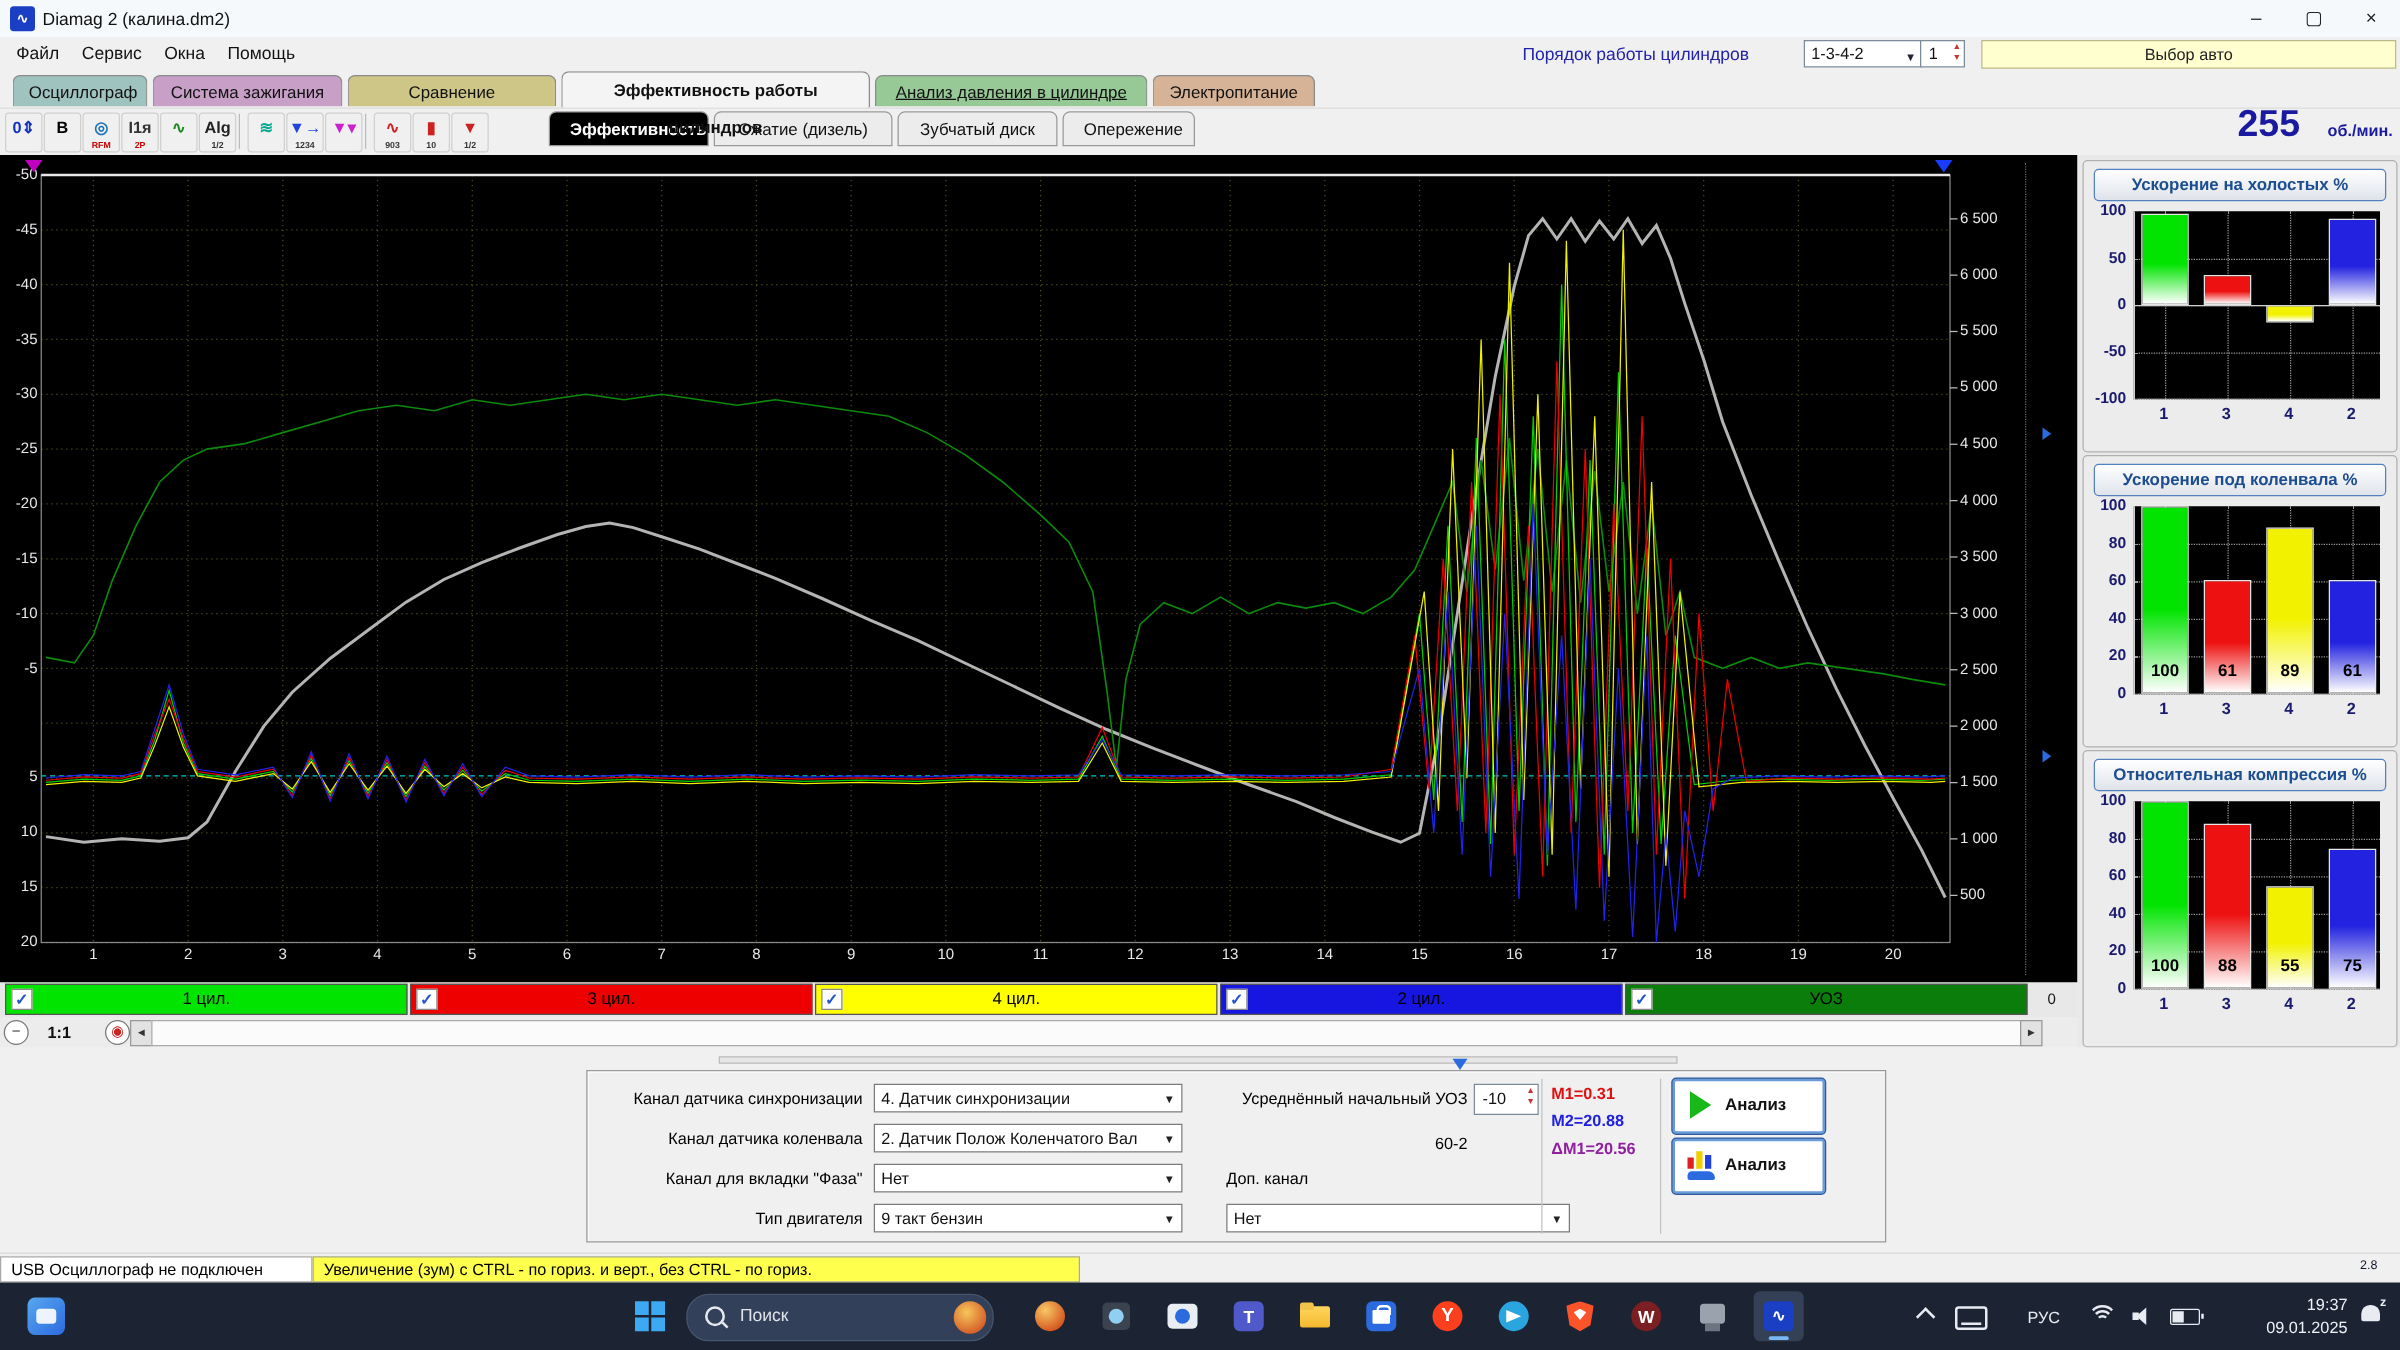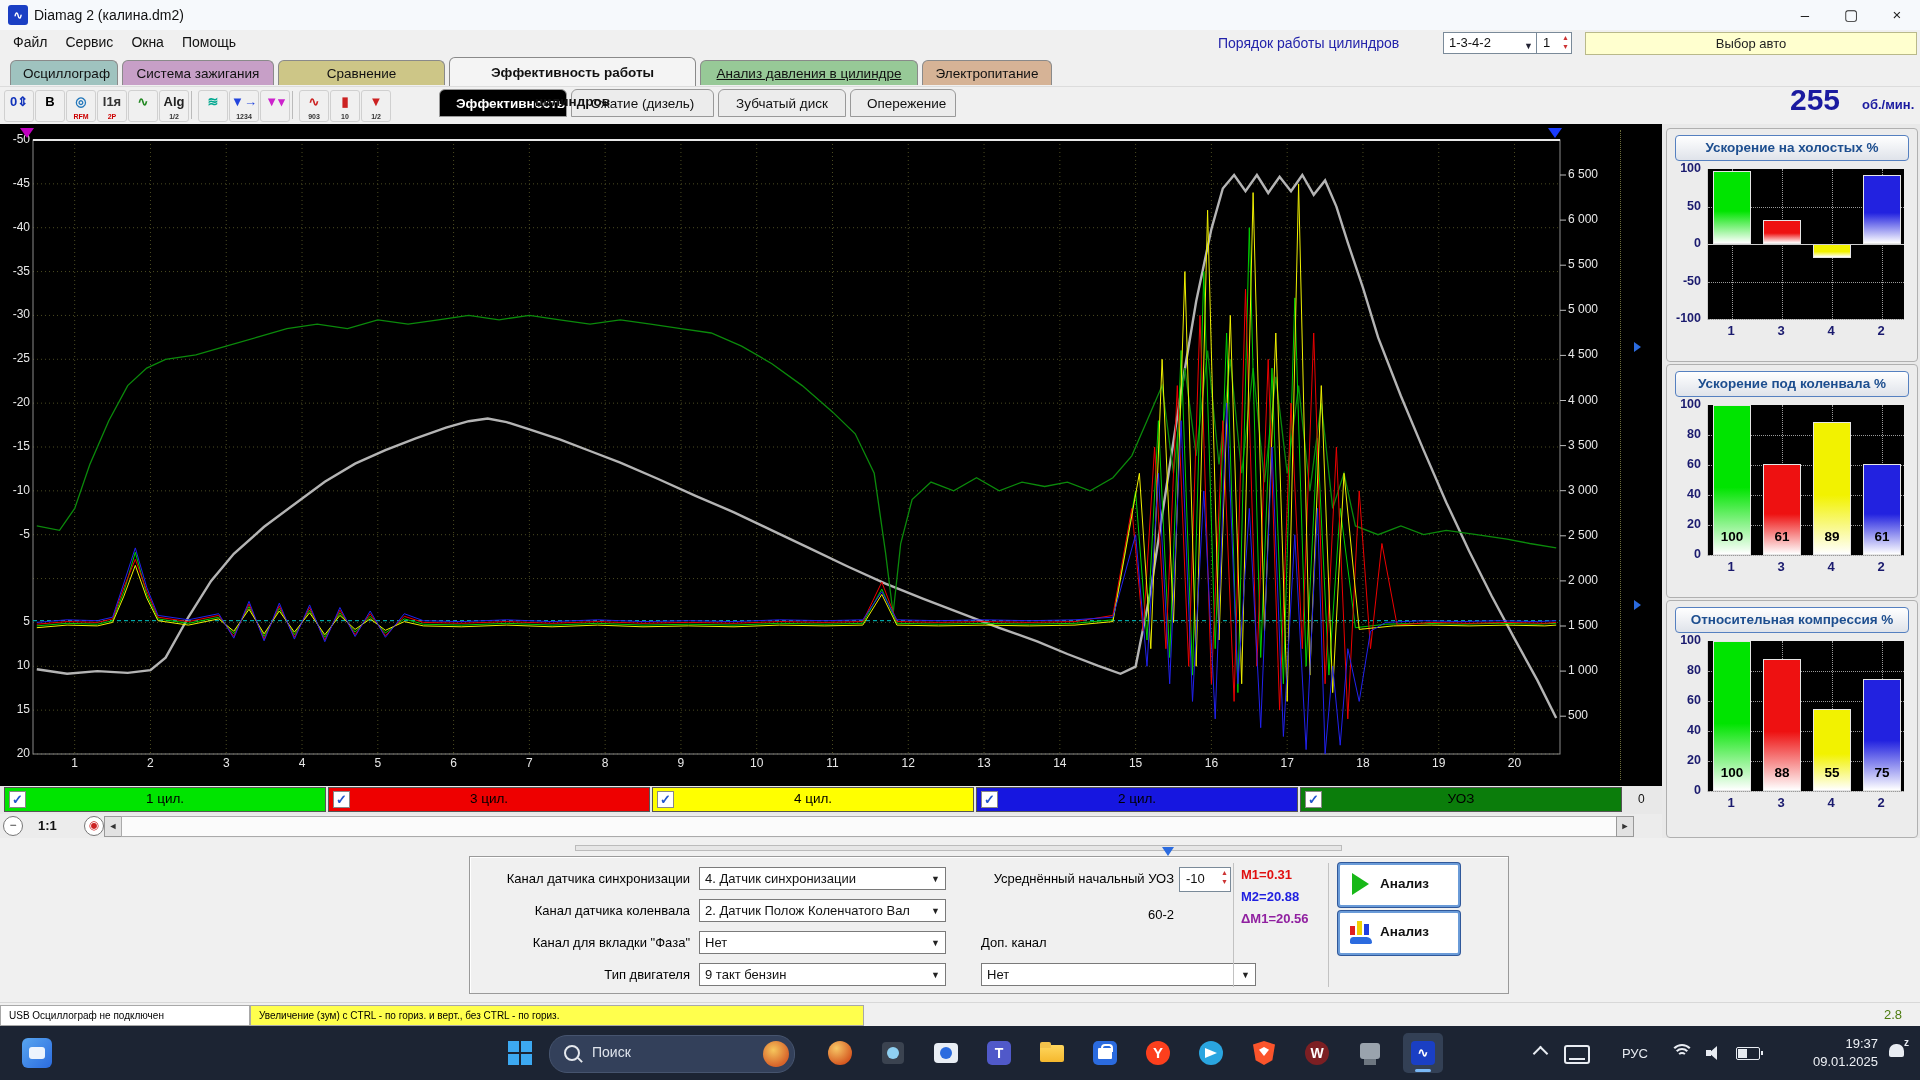--- a/index.html
+++ b/index.html
@@ -81,23 +81,23 @@
   .m-line{position:absolute;font-size:13px;font-weight:bold;}
   .vline{position:absolute;width:1px;background:#c2c2c2;}
   .an-btn{position:absolute;left:868px;width:118px;height:40px;background:#fff;border:2px solid #6a9bd8;border-radius:3px;box-shadow:0 0 0 1px #30589a;}
   .an-btn .lbl{position:absolute;left:40px;top:11px;font-size:13.5px;font-weight:bold;color:#111;}
   .play-tri{position:absolute;left:12px;top:8px;width:0;height:0;border-top:11px solid transparent;border-bottom:11px solid transparent;border-left:17px solid #18b818;}
   .mini-bars-icon{position:absolute;left:10px;top:8px;width:22px;height:14px;}
   .mini-bars-icon i{position:absolute;bottom:0;width:5px;}
   .car-blob{position:absolute;left:10px;top:24px;width:22px;height:7px;background:#2b6bdf;border-radius:4px 6px 2px 2px;}
   
   .statusbar{position:absolute;left:0;top:1002px;width:1920px;height:24px;background:#f0f0f0;border-top:1px solid #d8d8d8;}
-  .st-box{position:absolute;top:2px;height:19px;background:#fff;border:1px solid #a8a8a8;font-size:10px;color:#000;line-height:19px;padding:0 8px;}
+  .st-box{position:absolute;top:2px;height:19px;background:#fff;border:1px solid #a8a8a8;font-size:13px;color:#000;line-height:19px;padding:0 8px;}
   .st-box.yellow{background:#ffff4d;}
-  .st-right{position:absolute;right:18px;top:4px;font-size:13px;color:#4d7c0f;}
+  .st-right{position:absolute;right:18px;top:4px;font-size:10px;color:#0f172a;}
   
   .taskbar{position:absolute;left:0;top:1026px;width:1920px;height:54px;background:#1c2433;}
   .tb-ico{position:absolute;top:7px;width:40px;height:40px;border-radius:5px;}
   .tb-ico .g{position:absolute;left:50%;top:50%;transform:translate(-50%,-50%);}
   .start-sq{display:grid;grid-template-columns:11px 11px;grid-template-rows:11px 11px;gap:2px;}
   .start-sq i{background:#3ca9f2;}
   .search-pill{position:absolute;left:549px;top:9px;width:244px;height:36px;border-radius:18px;background:#33405a;border:1px solid #46546e;}
   .mag{position:absolute;left:14px;top:9px;width:12px;height:12px;border:2px solid #e6e9ee;border-radius:50%;}
   .mag:after{content:"";position:absolute;left:11px;top:12px;width:6px;height:2px;background:#e6e9ee;transform:rotate(45deg);}
   .search-text{position:absolute;left:42px;top:8px;font-size:14px;color:#dfe4ec;}

